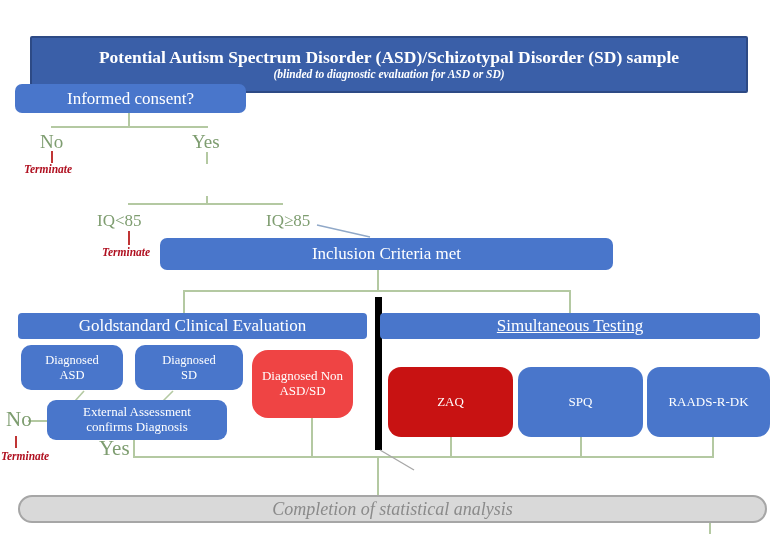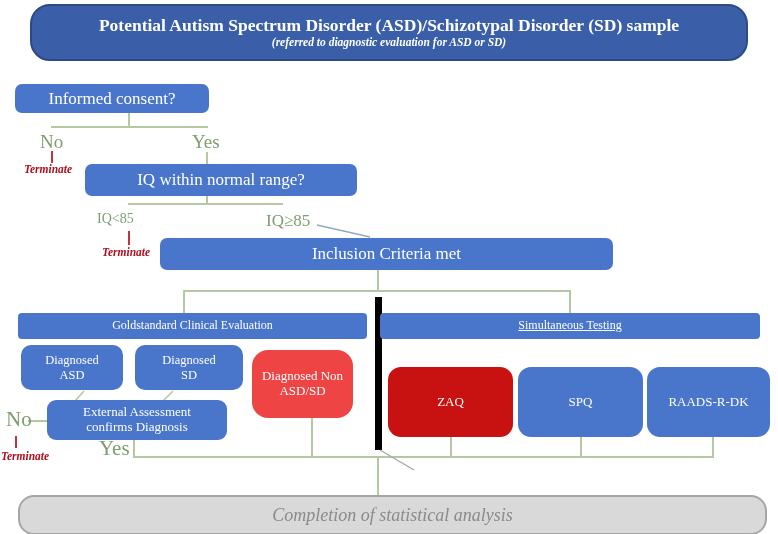--- a/index.html
+++ b/index.html
@@ -5,30 +5,30 @@
   html,body{margin:0;padding:0;background:#ffffff;}
   .canvas{
     position:relative;width:778px;height:534px;background:#ffffff;overflow:hidden;
     font-family:"Liberation Serif","DejaVu Serif",serif;
   }
   .node{
     position:absolute;box-sizing:border-box;display:flex;align-items:center;justify-content:center;
     text-align:center;color:#ffffff;line-height:1.15;
   }
   .blue{background:#4976CB;}
-  .headerbox{background:#3A5FA8;border:2px solid #2D4A85;border-radius:20px;flex-direction:column;}
+  .headerbox{background:#3A5FA8;border:2px solid #2D4A85;border-radius:2px;flex-direction:column;margin-top:32px;}
   .hdr-title{font-weight:bold;font-size:17.5px;color:#ffffff;}
   .hdr-sub{font-weight:bold;font-style:italic;font-size:11.5px;color:#ffffff;margin-top:1px;}
   .r7{border-radius:7px;}
   .r4{border-radius:4px;}
   .r10{border-radius:10px;}
   .r13{border-radius:13px;}
   .r16{border-radius:16px;}
   .f17{font-size:17px;}
-  .f16{font-size:12px;text-align:right;}
+  .f16{font-size:17px;text-align:right;}
   .f13{font-size:13px;}
   .grayNode{background:#ef4444;}
   .redNode{background:#C81212;}
   .completion{
     background:#D9D9D9;border:2px solid #A6A6A6;border-radius:6px;
     color:#8A8A8A;font-style:italic;font-size:18px;
   }
   .hline{position:absolute;height:2px;background:#B4C9A2;}
   .vline{position:absolute;width:2px;background:#B4C9A2;}
   .rline{position:absolute;width:2px;background:#C03535;}
@@ -41,21 +41,21 @@
   .blinded{position:absolute;color:#111111;font-size:11.5px;white-space:nowrap;}
   svg.overlay{position:absolute;left:0;top:0;pointer-events:none;}
 </style>
 </head>
 <body>
 
 <div class="canvas">
 
   <div class="node headerbox" style="left:30px;top:4px;width:718px;height:57px;">
     <div class="hdr-title">Potential Autism Spectrum Disorder (ASD)/Schizotypal Disorder (SD) sample</div>
-    <div class="hdr-sub">(referred to diagnostic evaluation for ASD or SD)</div>
+    <div class="hdr-sub">(blinded to diagnostic evaluation for ASD or SD)</div>
   </div>
 
   <div class="vline" style="left:128px;top:112px;height:14px;"></div>
   <div class="hline" style="left:51px;top:126px;width:157px;"></div>
   <div class="rline" style="left:51px;top:151px;height:12px;"></div>
   <div class="vline" style="left:206px;top:152px;height:12px;"></div>
   <div class="vline" style="left:206px;top:196px;height:7px;"></div>
   <div class="hline" style="left:128px;top:203px;width:155px;"></div>
   <div class="rline" style="left:128px;top:231px;height:14px;"></div>
   <div class="vline" style="left:377px;top:270px;height:20px;"></div>
@@ -74,27 +74,24 @@
   <div class="vline" style="left:709px;top:513px;height:21px;"></div>
   <div class="blackbar" style="left:375px;top:297px;width:7px;height:153px;"></div>
 
   <svg class="overlay" width="778" height="534" viewBox="0 0 778 534">
     <line x1="317" y1="225" x2="370" y2="237" stroke="#90A8C8" stroke-width="1.3"></line>
     <line x1="84" y1="391" x2="75" y2="401" stroke="#B4C9A2" stroke-width="1.6"></line>
     <line x1="173" y1="391" x2="163" y2="401" stroke="#B4C9A2" stroke-width="1.6"></line>
     <line x1="380" y1="450" x2="414" y2="470" stroke="#A8A8A8" stroke-width="1.4"></line>
   </svg>
 
-  <div class="node blue r7 f17" style="left:15px;top:84px;width:194px;height:29px;">
+  <div class="node blue r7 f17" style="left:15px;top:84px;width:231px;height:29px;">
     <span>Informed consent?</span>
   </div>
 
-  <div class="node blue r7 f17" style="left:85px;top:164px;width:272px;height:32px;">
-    <span>IQ within normal range?</span>
-  </div>
 
   <div class="node blue r7 f17" style="left:160px;top:238px;width:453px;height:32px;">
     <span>Inclusion Criteria met</span>
   </div>
 
   <div class="node blue r4 f16" style="left:18px;top:313px;width:349px;height:26px;">
     <span>Goldstandard Clinical Evaluation</span>
   </div>
 
   <div class="node blue r4 f16" style="left:380px;top:313px;width:380px;height:26px;text-decoration:underline;">
@@ -122,27 +119,27 @@
   </div>
 
   <div class="node redNode r13 f13" style="left:388px;top:367px;width:125px;height:70px;">
     <span>ZAQ</span>
   </div>
 
   <div class="node blue r13 f13" style="left:647px;top:367px;width:123px;height:70px;">
     <span>RAADS-R-DK</span>
   </div>
 
-  <div class="node completion" style="left:18px;top:495px;width:749px;height:40px;border-radius:16px;">
+  <div class="node completion" style="left:18px;top:495px;width:749px;height:28px;border-radius:16px;">
     <span>Completion of statistical analysis</span>
   </div>
 
   <div class="glabel" style="left:40px;top:131px;font-size:19px;">No</div>
   <div class="glabel" style="left:192px;top:131px;font-size:19px;">Yes</div>
-  <div class="glabel" style="left:97px;top:211px;font-size:14px;">IQ&lt;85</div>
+  <div class="glabel" style="left:97px;top:211px;font-size:17px;">IQ&lt;85</div>
   <div class="glabel" style="left:266px;top:211px;font-size:17px;">IQ≥85</div>
   <div class="glabel" style="left:6px;top:407px;font-size:21px;">No</div>
   <div class="glabel" style="left:99px;top:436px;font-size:21px;">Yes</div>
 
   <div class="terminate" style="left:24px;top:163px;">Terminate</div>
   <div class="terminate" style="left:102px;top:246px;">Terminate</div>
   <div class="terminate" style="left:1px;top:450px;">Terminate</div>
 
 
 </div>

